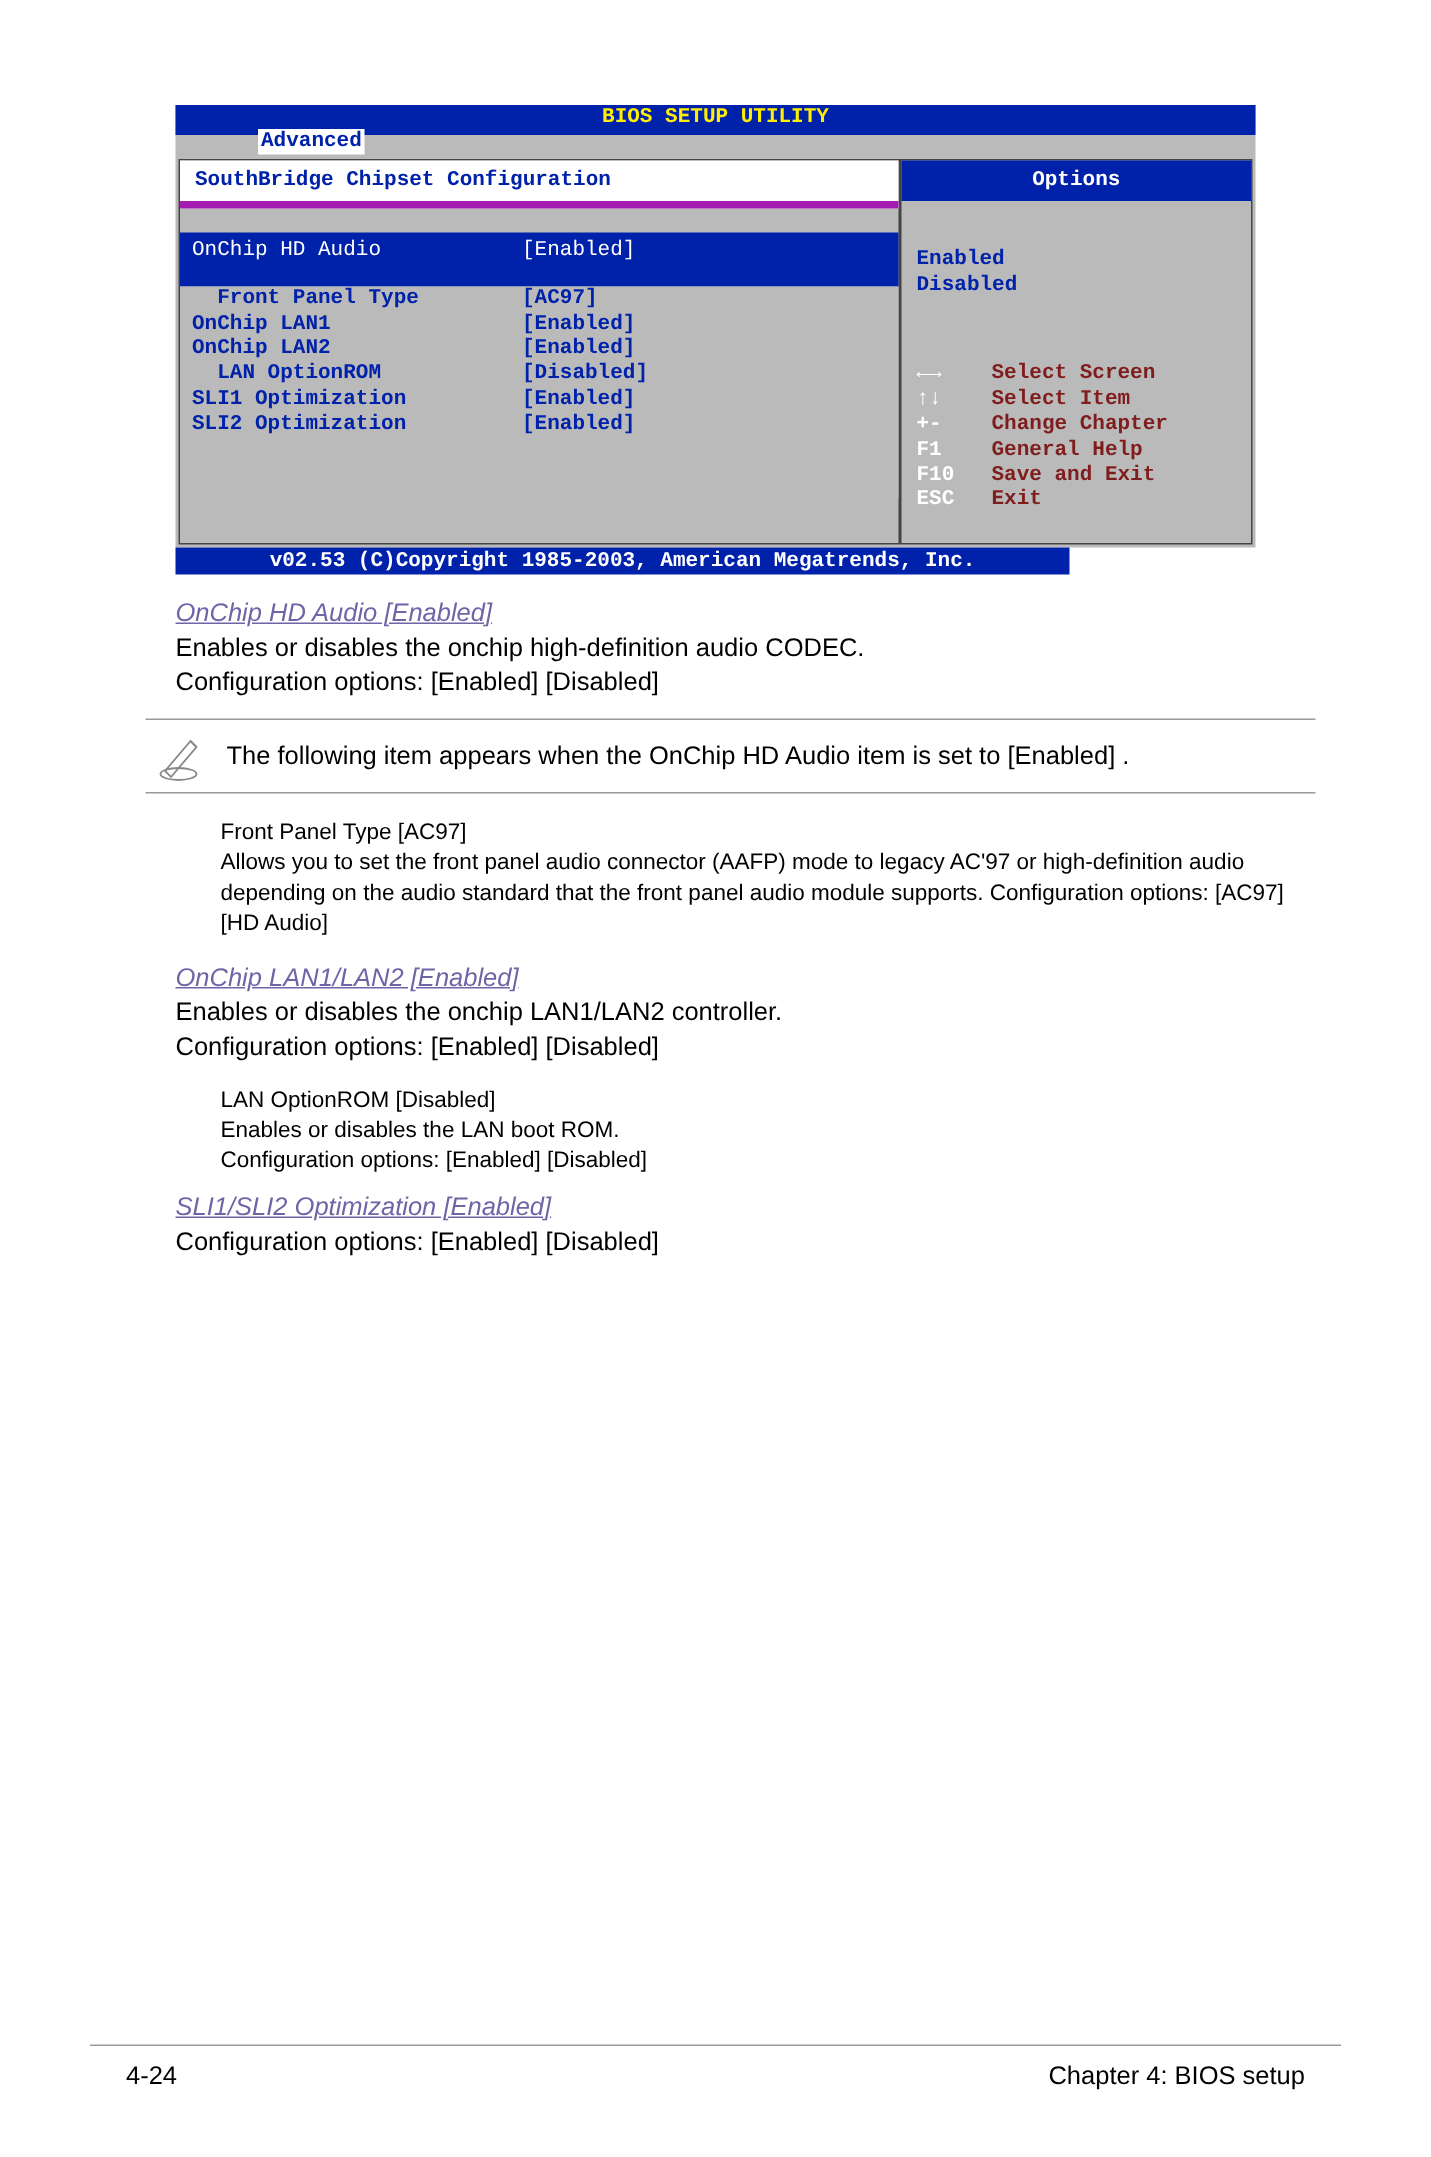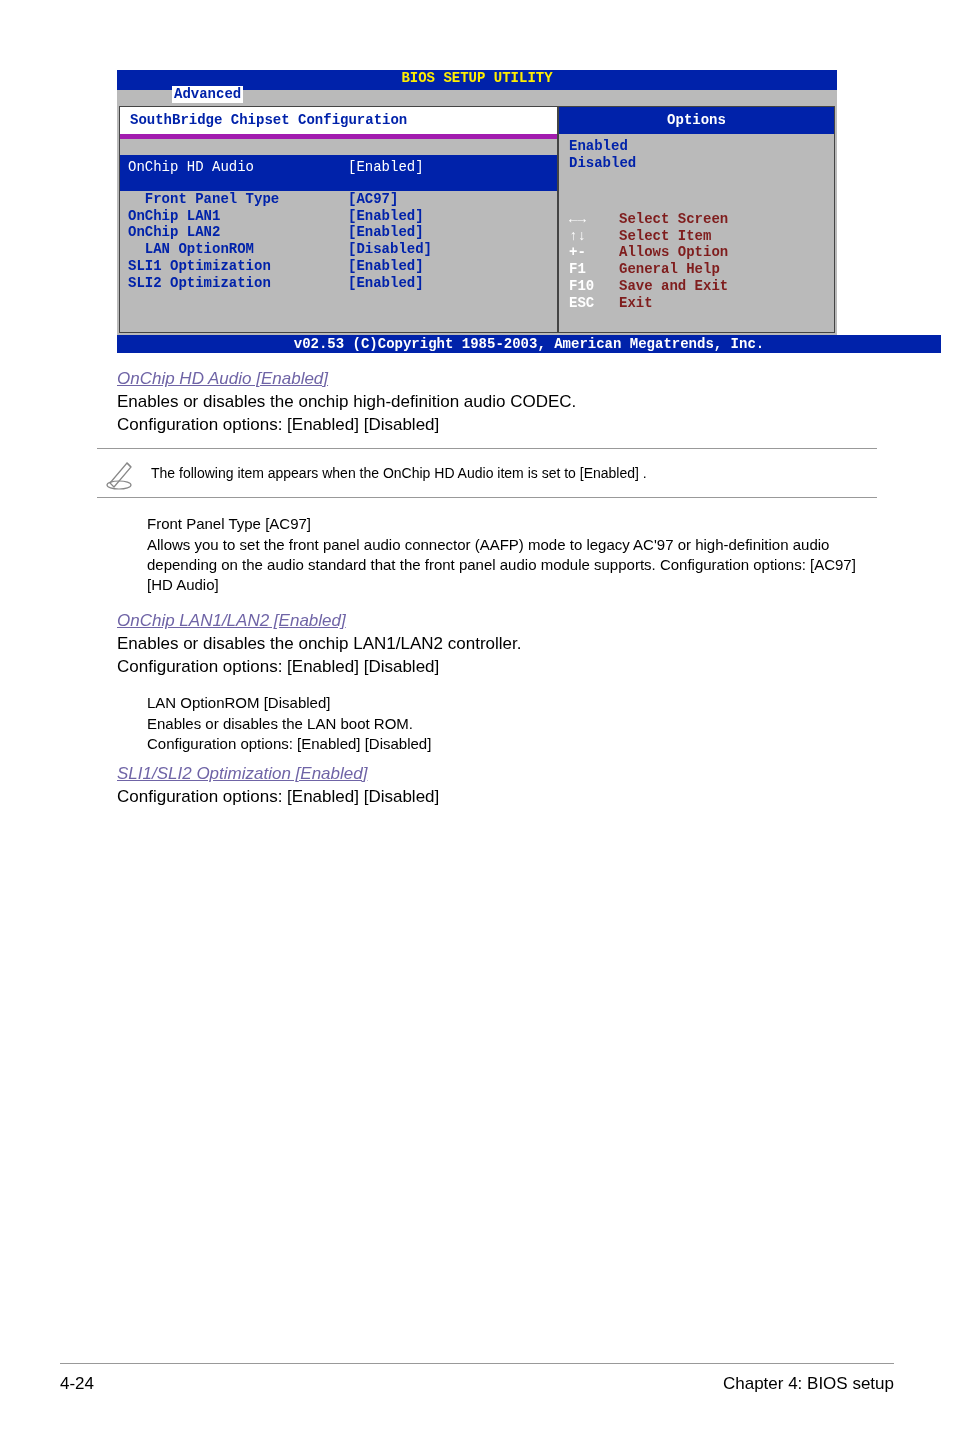--- a/index.html
+++ b/index.html
@@ -67,26 +67,27 @@
   .bios-left-rest {
     background: #bababa;
     padding: 0 8px 40px 8px;
     color: #0022aa;
     font-weight: bold;
   }
   .bios-row { display: flex; }
   .bios-label { width: 220px; white-space: pre; }
   .bios-val { }
   .bios-right {
-    width: 277px;
+    width: 235px;
     border: 1px solid #444;
     margin: 2px 2px 2px 0;
     display: flex;
     flex-direction: column;
     background: #bababa;
+    gap: 27px;
   }
   .bios-right-title {
     background: #0022aa;
     color: #fff;
     font-weight: bold;
     text-align: center;
     padding: 5px 0;
   }
   .bios-right-options {
     color: #0022aa;
@@ -103,21 +104,21 @@
   .bios-right-help .hk { width: 50px; color: #fff; }
   .bios-right-help .hv { color: #7f1d1d; }
   .bios-footer {
     background: #0022aa;
     color: #fff;
     text-align: center;
     font-weight: bold;
     padding: 1px 0;
     font-family: "Courier New", monospace;
     font-size: 14px;
-    width: 824px;
+    width: 596px;
     margin-left: 80px;
   }
 
   
   .section { margin: 16px 0 0 80px; width: 740px; }
   .section-inset { margin-left: 110px; width: 710px; }
   .heading {
     color: #6f64a6;
     font-style: italic;
     text-decoration: underline;
@@ -134,28 +135,28 @@
     display: flex;
     align-items: center;
     padding: 6px 0;
   }
   .note-icon {
     width: 36px; height: 36px;
     margin: 0 14px 0 4px;
     flex-shrink: 0;
   }
   .note-icon svg { width: 36px; height: 36px; }
-  .note-text { font-size: 14px; }
+  .note-text { font-size: 17px; }
 
   .page-footer {
     position: absolute;
     bottom: 44px;
     left: 0;
     width: 954px;
-    padding: 0 60px;
+    padding: 0 84px;
     display: flex;
     justify-content: space-between;
     font-size: 17px;
     border-top: 1px solid transparent;
   }
   .footer-rule {
      position: absolute;
      bottom: 74px;
      left: 60px;
      width: 834px;
@@ -224,21 +225,21 @@
             <div class="hrow">
               <div class="hk">←→</div>
               <div class="hv">Select Screen</div>
             </div>
             <div class="hrow">
               <div class="hk">↑↓</div>
               <div class="hv">Select Item</div>
             </div>
             <div class="hrow">
               <div class="hk">+-</div>
-              <div class="hv">Allows Option</div>
+              <div class="hv">Change Chapter</div>
             </div>
             <div class="hrow">
               <div class="hk">F1</div>
               <div class="hv">General Help</div>
             </div>
             <div class="hrow">
               <div class="hk">F10</div>
               <div class="hv">Save and Exit</div>
             </div>
             <div class="hrow">

